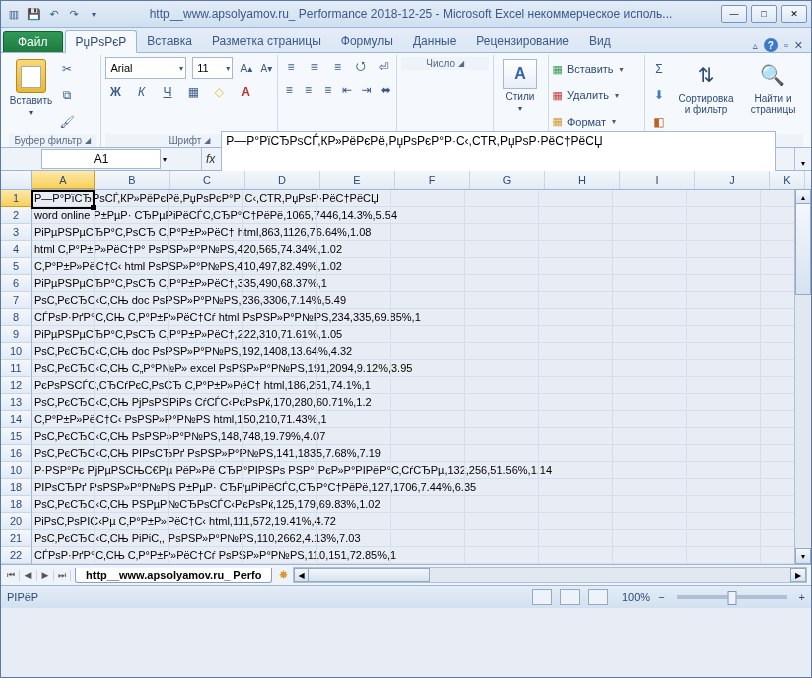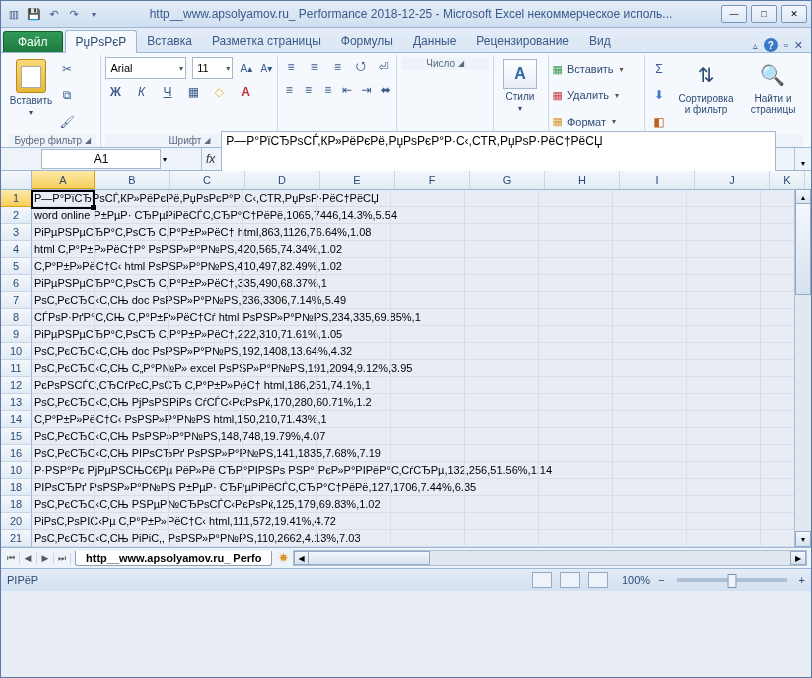--- a/index.html
+++ b/index.html
@@ -766,20 +766,36 @@
             <div class="vline" style="left: 284px;"></div>
             <div class="vline" style="left: 358px;"></div>
             <div class="vline" style="left: 432px;"></div>
             <div class="vline" style="left: 506px;"></div>
             <div class="vline" style="left: 580px;"></div>
             <div class="vline" style="left: 654px;"></div>
             <div class="vline" style="left: 728px;"></div>
             <div class="vline" style="left: 762px;"></div>
           </div></div>
       </div>
+      <div class="gr">
+        <div class="rh">22</div>
+        <div class="cells">СЃРѕР·РґР°С‚СЊ С‚Р°Р±Р»РёС†Сѓ РѕРЅР»Р°Р№РЅ,110,151,72.85%,1<div class="cell-grid-lines">
+            <div class="vline" style="left: 62px;"></div>
+            <div class="vline" style="left: 136px;"></div>
+            <div class="vline" style="left: 210px;"></div>
+            <div class="vline" style="left: 284px;"></div>
+            <div class="vline" style="left: 358px;"></div>
+            <div class="vline" style="left: 432px;"></div>
+            <div class="vline" style="left: 506px;"></div>
+            <div class="vline" style="left: 580px;"></div>
+            <div class="vline" style="left: 654px;"></div>
+            <div class="vline" style="left: 728px;"></div>
+            <div class="vline" style="left: 762px;"></div>
+          </div></div>
+      </div>
       <div class="sel-box" style="left: 30px; top: 0px; width: 60px; height: 15px;">
         <div class="sel-handle"></div>
       </div>
     </div>
   <div class="vscroll" style="top:18px;bottom:0;">
     <div class="ab">▴</div>
     <div class="thumb"></div>
     <div class="ab" style="position:absolute;bottom:0;left:0;right:0;">▾</div>
   </div>
 </div>

